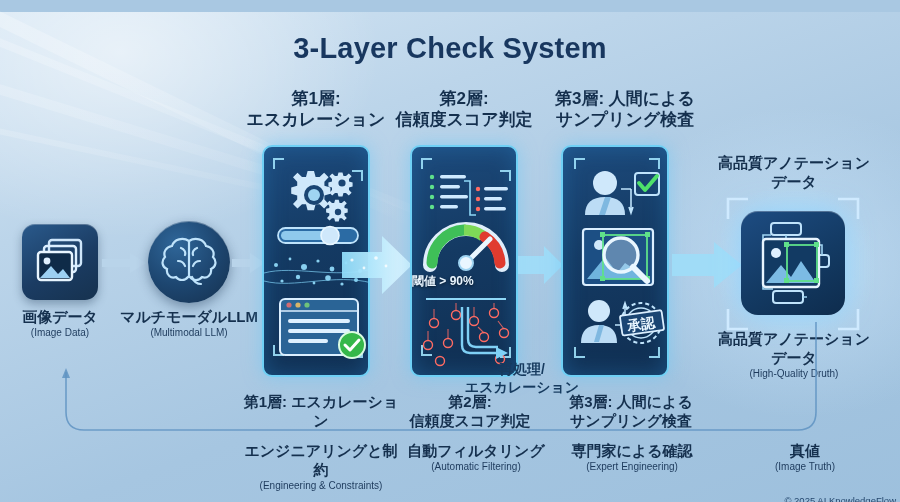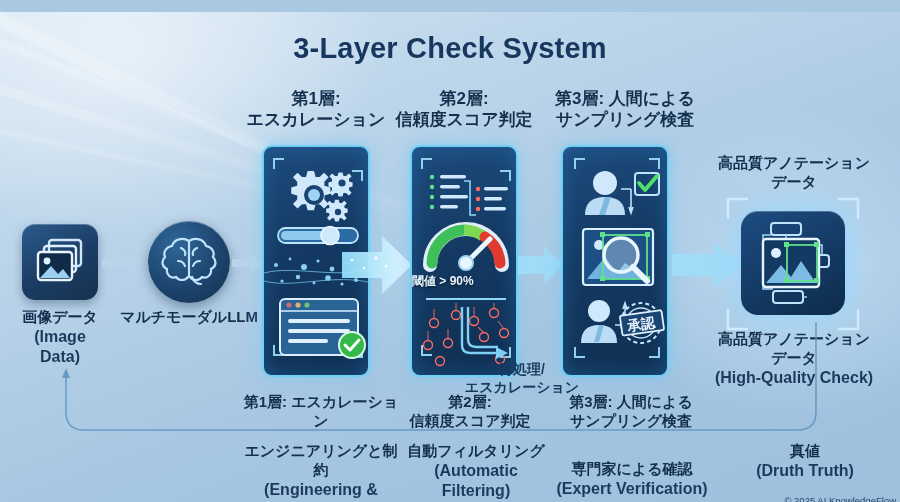--- a/index.html
+++ b/index.html
@@ -31,21 +31,21 @@
     text-align: center;
     font-size: 29px; font-weight: bold; letter-spacing: 0.2px;
     color: #18375f;
   }
 
   .cap {
     position: absolute; text-align: center;
     color: #16314f; font-weight: bold; line-height: 1.25;
   }
   .cap .jp { display: block; font-size: 15px; color: #15304e; }
-  .cap .en { display: block; font-size: 16px; font-weight: bold; color: #1d3a5c; }
+  .cap .en { display: block; font-size: 10px; font-weight: normal; color: #1d3a5c; }
   .cap-top .jp { font-size: 17px; }
 
   
   .img-node {
     position: absolute; left: 22px; top: 212px; width: 76px; height: 76px;
     border-radius: 13px;
     background: linear-gradient(150deg, #2a5a8c 0%, #1b3c63 55%, #16324f 100%);
     box-shadow: 0 4px 10px rgba(20,45,75,0.35), inset 0 1px 0 rgba(255,255,255,0.25);
   }
   .brain-node {
@@ -151,20 +151,21 @@
         <path d="M41 20c-6-4-15-2-17 5-6 1-9 6-7 11-4 4-3 10 2 12-1 6 4 10 9 8 3 4 9 4 12 0"></path>
         <path d="M41 20c6-4 15-2 17 5 6 1 9 6 7 11 4 4 3 10-2 12 1 6-4 10-9 8-3 4-9 4-12 0"></path>
         <path d="M41 20v36"></path>
         <path d="M33 27c3 1 5 4 4 7M49 27c-3 1-5 4-4 7M30 40c4 0 6 2 7 5M52 40c-4 0-6 2-7 5"></path>
         <path d="M44 56c2 5 5 7 9 7"></path>
       </g>
     </svg>
   </div>
   <div class="cap" style="left:115px;top:296px;width:148px;">
     <span class="jp">マルチモーダルLLM</span>
+    <span class="en">(Multimodal LLM)</span>
   </div>
 
   <svg class="arrow-big" style="left:232px;top:238px;" width="34" height="26" viewBox="0 0 34 26">
     <rect x="0" y="9" width="20" height="8" fill="#b9d4ea"></rect>
     <path d="M18 3 L33 13 L18 23 Z" fill="#b9d4ea"></path>
   </svg>
 
   <div class="panel p1">
     <div class="panel-inner">
       <svg width="108" height="232" viewBox="0 0 108 232">
@@ -414,21 +415,21 @@
     <g stroke="#cfeaff" stroke-width="2.6" fill="none">
       <path d="M2 22 V2 H22"></path>
         <path d="M112 2 H132 V22"></path>
       <path d="M132 112 V132 H112"></path>
         <path d="M22 132 H2 V112"></path>
     </g>
   </svg>
   <div class="cap" style="left:713px;top:318px;width:162px;">
     <span class="jp">高品質アノテーション</span>
     <span class="jp">データ</span>
-    <span class="en">(High-Quality Check)</span>
+    <span class="en">(High-Quality Druth)</span>
   </div>
 
   <div class="loop-label" style="left:452px;top:348px;width:140px;">
     <span>再処理/</span><br>
     <span>エスカレーション</span>
   </div>
 
   <div class="cap" style="left:241px;top:381px;width:160px;">
     <span class="jp">第1層: エスカレーション</span>
   </div>
@@ -447,23 +448,23 @@
   </svg>
 
   <div class="cap" style="left:241px;top:430px;width:160px;">
     <span class="jp">エンジニアリングと制約</span>
     <span class="en">(Engineering &amp; Constraints)</span>
   </div>
   <div class="cap" style="left:400px;top:430px;width:152px;">
     <span class="jp">自動フィルタリング</span>
     <span class="en">(Automatic Filtering)</span>
   </div>
-  <div class="cap" style="left:552px;top:448px;width:160px;">
+  <div class="cap" style="left:552px;top:430px;width:160px;">
     <span class="jp">専門家による確認</span>
-    <span class="en">(Expert Verification)</span>
+    <span class="en">(Expert Engineering)</span>
   </div>
   <div class="cap" style="left:745px;top:430px;width:120px;">
     <span class="jp">真値</span>
-    <span class="en">(Druth Truth)</span>
+    <span class="en">(Image Truth)</span>
   </div>
 
   <div class="copyright">© 2025 AI KnowledgeFlow</div>
 </div>
 
 </body></html>

